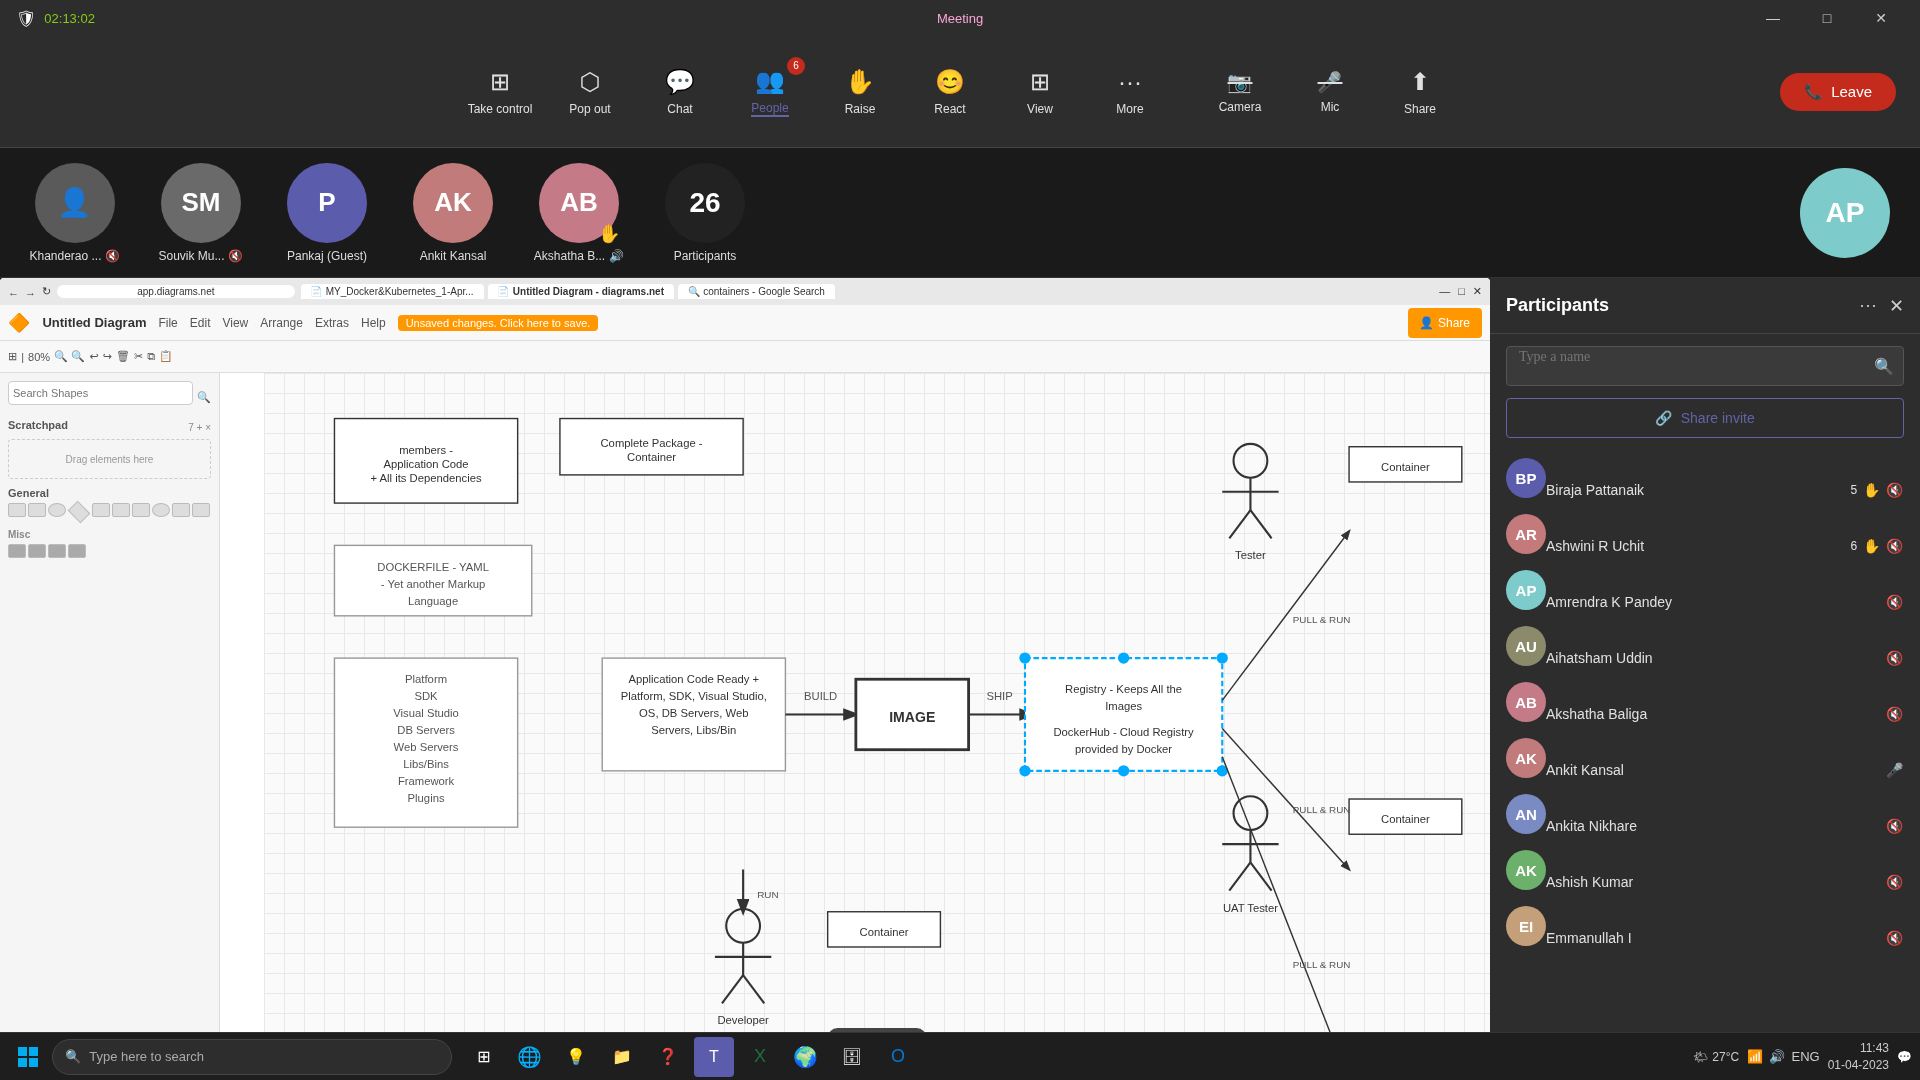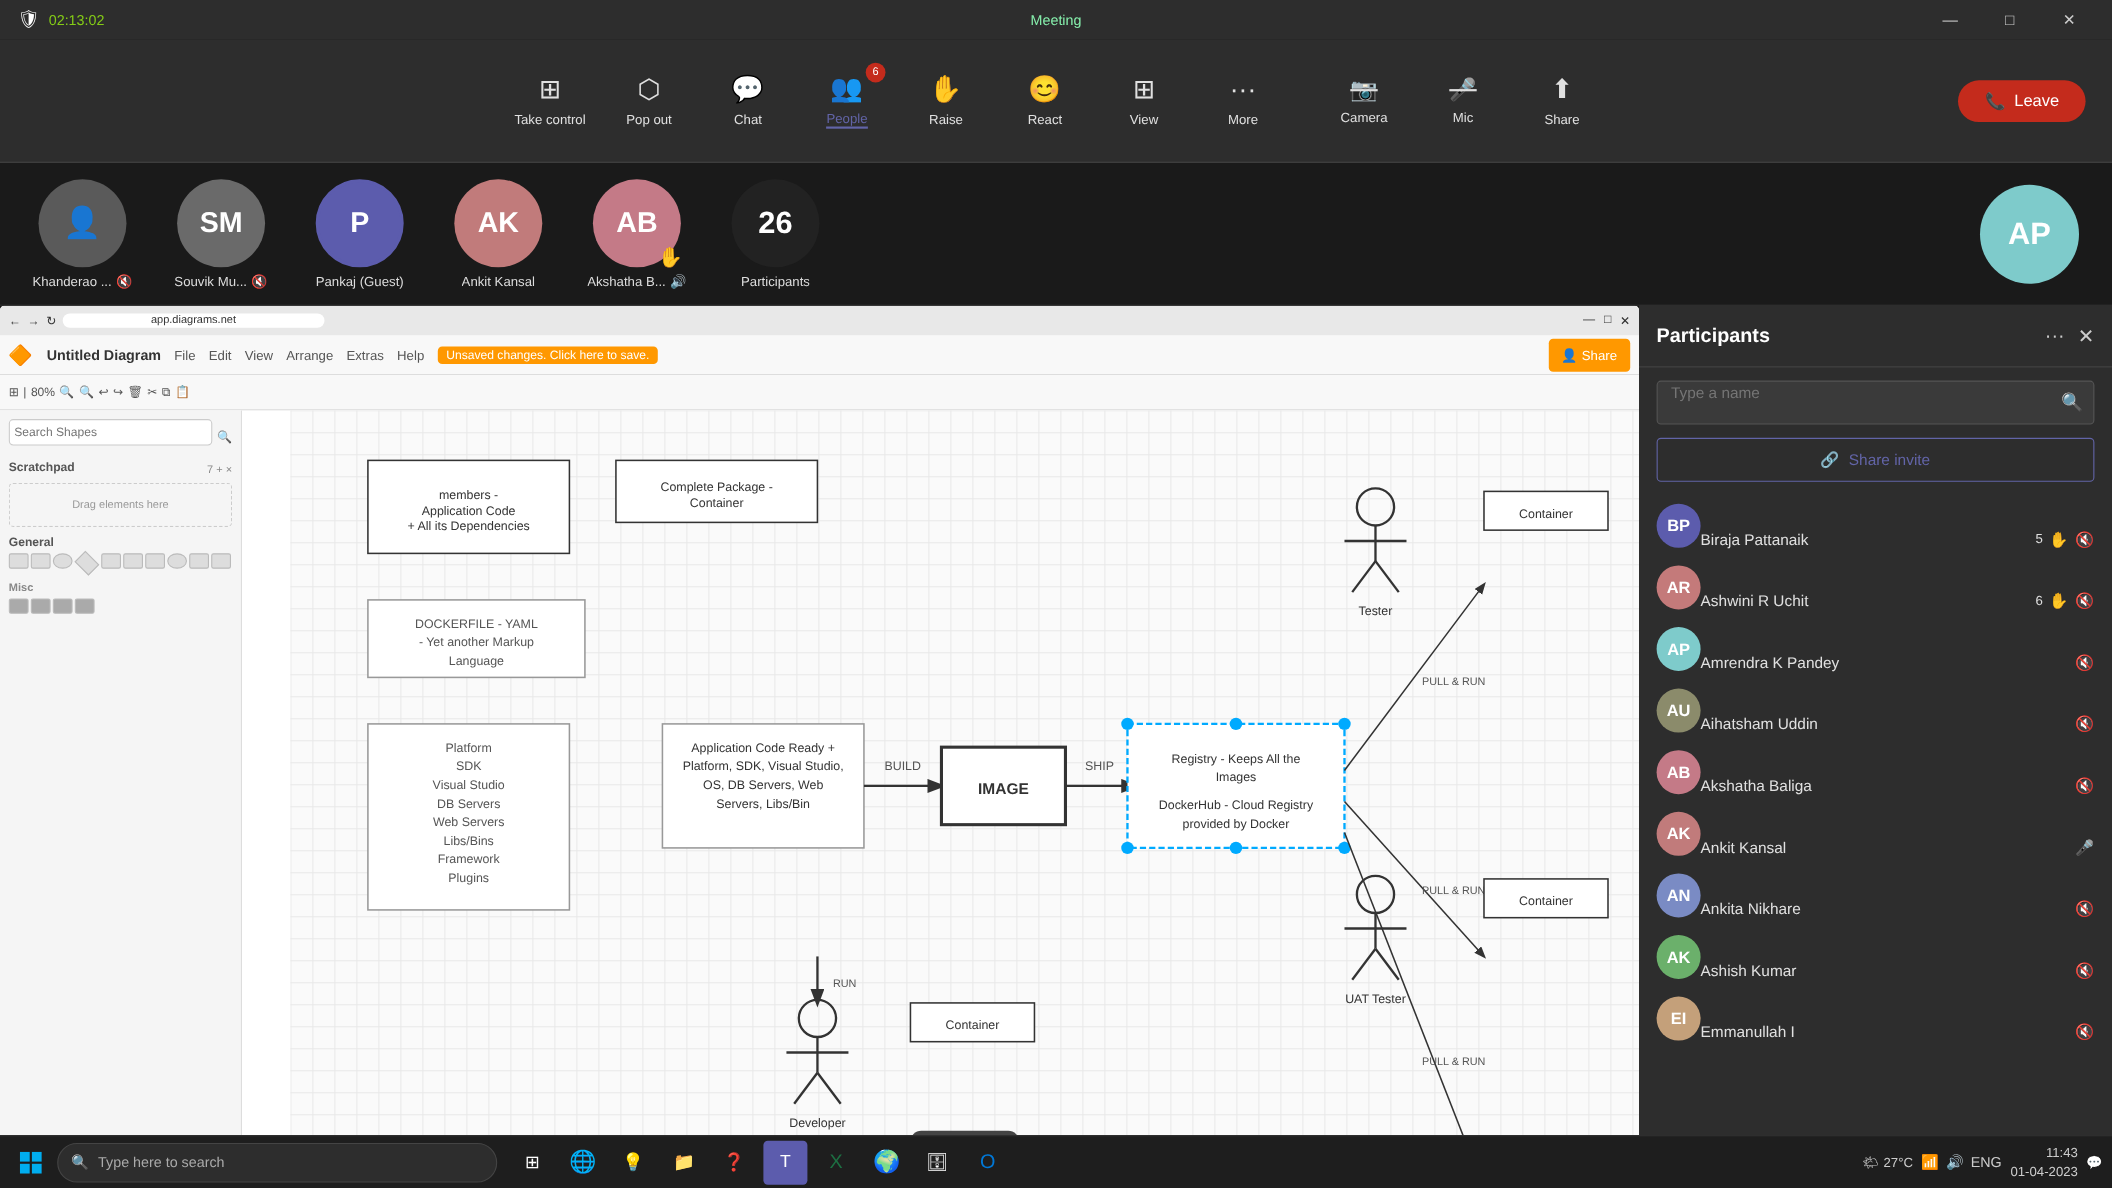--- a/index.html
+++ b/index.html
@@ -18,21 +18,21 @@
       background: #2d2d2d;
       display: flex;
       align-items: center;
       justify-content: space-between;
       padding: 0 16px;
     }
     .title-bar-title {
       position: absolute;
       left: 50%;
       transform: translateX(-50%);
-      color: #86efac;
+      color: #f9a8d4;
       font-size: 13px;
       text-align: right;
     }
     .title-bar-controls {
       display: flex;
       gap: 8px;
       margin-left: auto;
     }
     .title-btn {
       width: 46px;
@@ -388,20 +388,21 @@
     .search-input {
       width: 100%;
       height: 40px;
       background: #3a3a3a;
       border: 1px solid #555;
       border-radius: 4px;
       color: #aaa;
       font-size: 14px;
       padding: 0 40px 18px 12px;
       outline: none;
+      font-family: Liberation Serif, serif;
     }
     .search-icon-right {
       position: absolute;
       right: 10px;
       top: 50%;
       transform: translateY(-50%);
       color: #aaa;
       font-size: 16px;
     }
     .share-invite-btn {
@@ -657,20 +658,25 @@
 <div class="main-area">
 
   <div class="screen-share">
     <div class="diagrams-window">
 
       <div class="diagrams-browser-bar">
         <span>←</span>
         <span>→</span>
         <span>↻</span>
         <span style="background:#fff; padding:1px 80px; border-radius:10px; font-size:10px;">app.diagrams.net</span>
+        <div style="flex:1; display:flex; gap:4px; overflow:hidden;">
+          <div class="browser-tab">📄 MY_Docker&amp;Kubernetes_1-Apr...</div>
+          <div class="browser-tab active">📄 Untitled Diagram - diagrams.net</div>
+          <div class="browser-tab">🔍 containers - Google Search</div>
+        </div>
         <div style="margin-left:auto; display:flex; gap:8px; color:#333;">
           <span>—</span>
           <span>□</span>
           <span>✕</span>
         </div>
       </div>
 
       <div class="drawio-app">
         <div class="drawio-header">
           <div class="drawio-logo">🔶</div>

